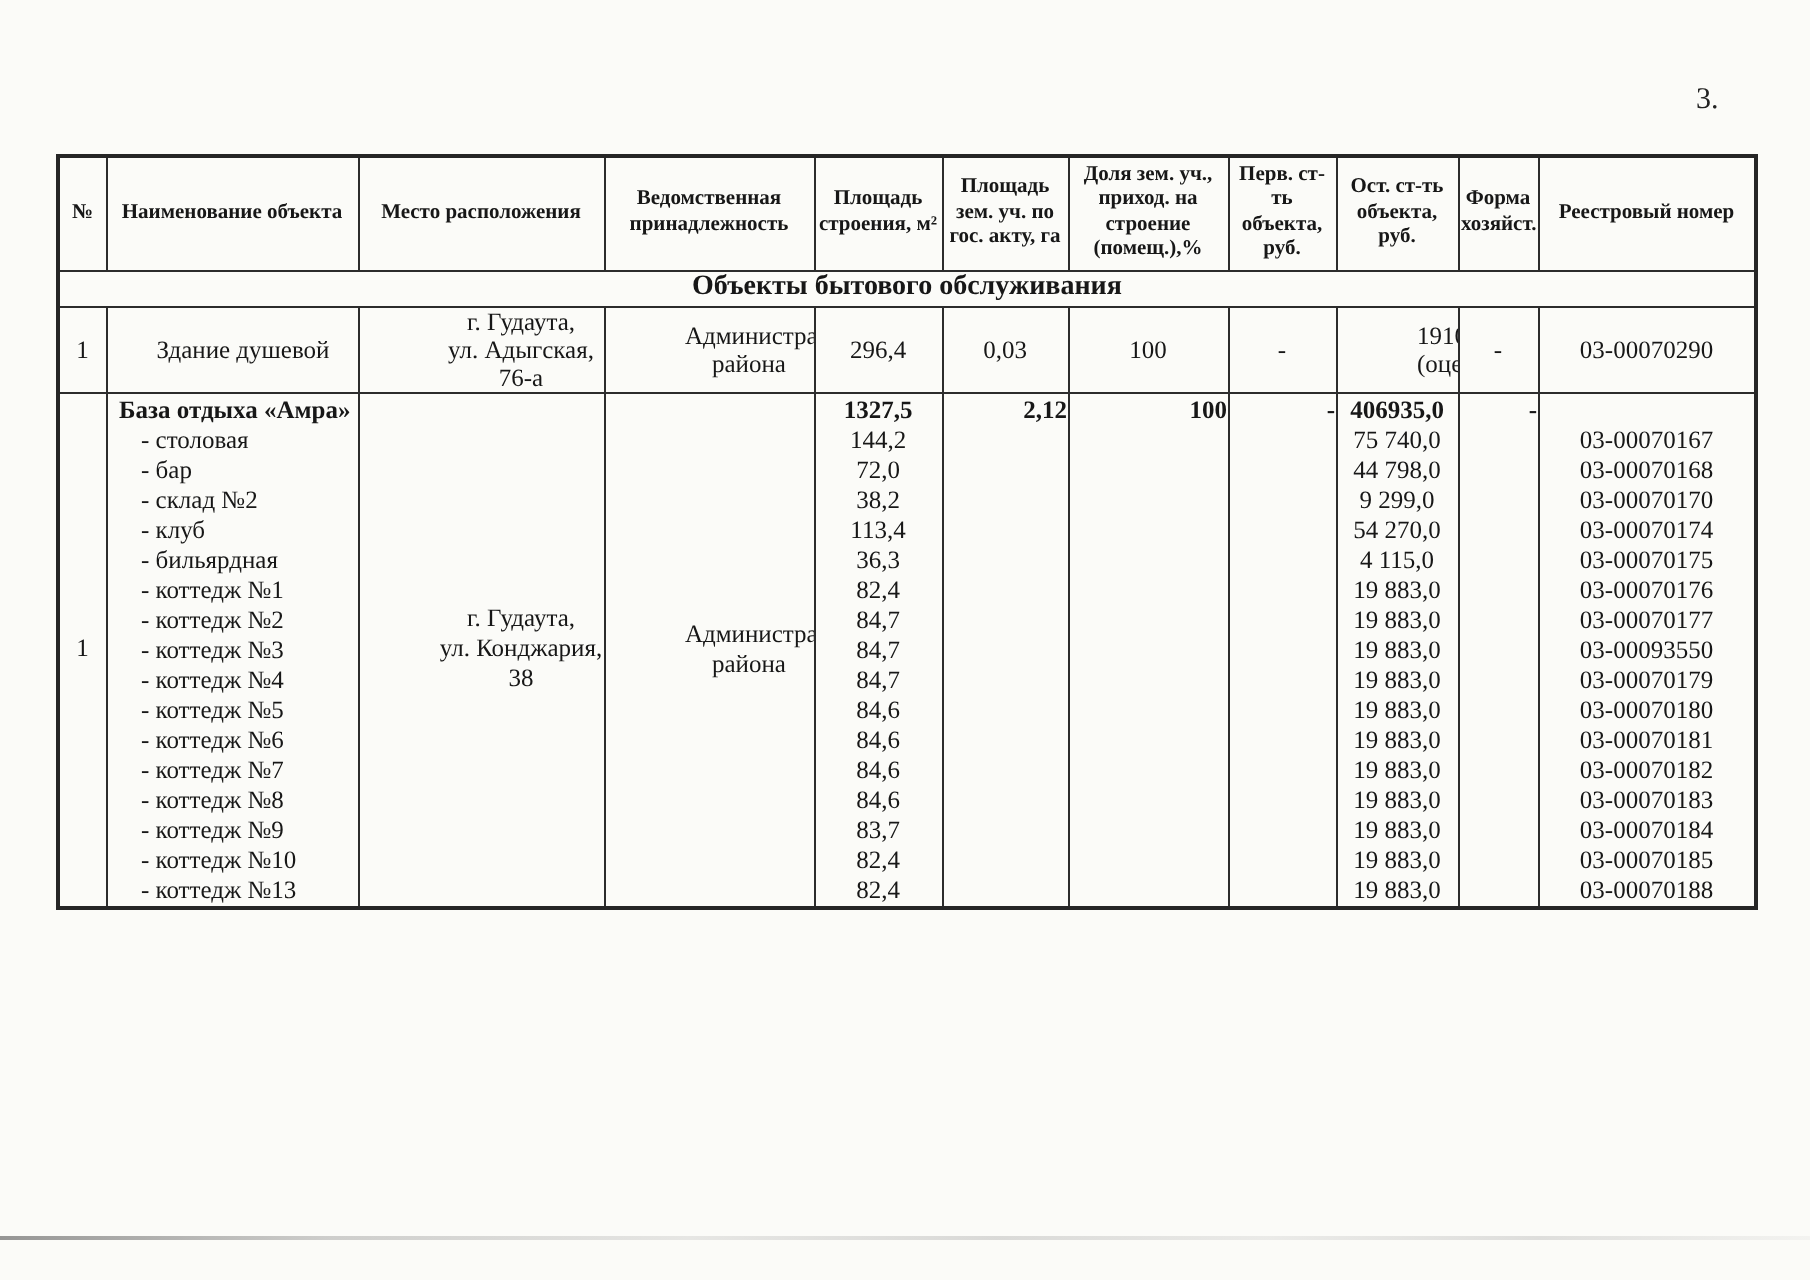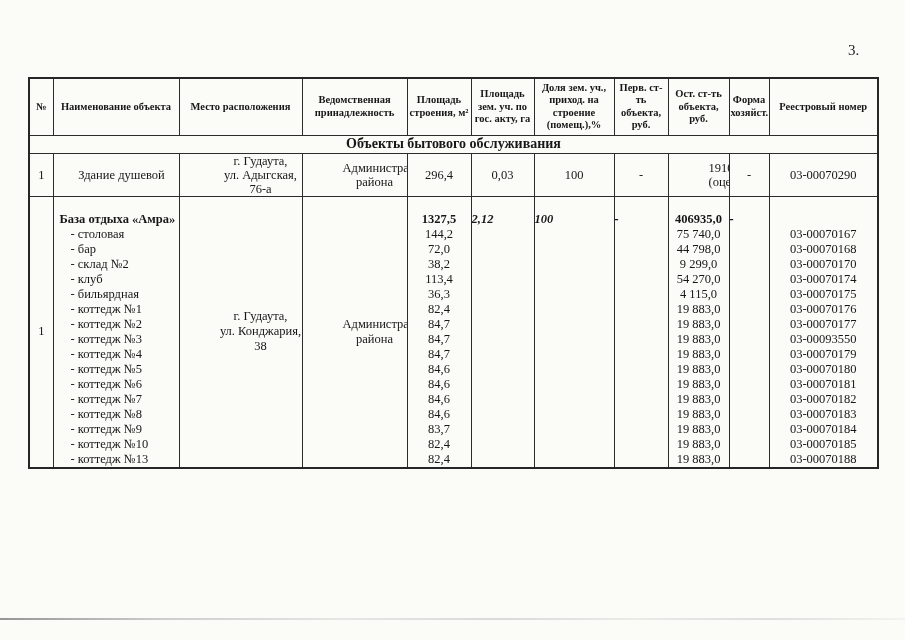--- a/index.html
+++ b/index.html
@@ -30,27 +30,27 @@
     font-weight:bold; font-size:14px; line-height:16px;
     text-align:center; vertical-align:middle; padding:0 0 1px 0;
   }
   tr.row1 { height:31px; }
   tr.row1 td {
     font-size:12.5px; line-height:14px; text-align:center; vertical-align:middle;
   }
   .pre { white-space:pre-line;padding-left:40px; }
   .name-left { text-align:right; padding-left:11px !important; }
   tr.big-row { height:255px; }
-  tr.big-row td { vertical-align:top; font-size:12.5px; padding-top:15px; }
+  tr.big-row td { vertical-align:top; font-size:12.5px; padding-top:1px; }
   tr.big-row td.vmid { vertical-align:middle; text-align:center; line-height:15px; padding-top:0; }
   .line { height:15.05px; line-height:15.05px; text-align:center; white-space:nowrap; }
   .name-line { text-align:left; padding-left:17px; }
   .bold { font-weight:bold; }
   .name-line.bold { padding-left:6px; }
-  .top-val { text-align:left; font-weight:bold; line-height:15.05px;font-style:italic; }
+  .top-val { text-align:right; font-weight:bold; line-height:15.05px; }
   .scan-line {
     position:absolute; left:0; top:618px; width:905px; height:2px;
     background:linear-gradient(to right,
       rgba(95,95,95,.65), rgba(120,120,120,.35) 18%, rgba(135,135,135,.18) 38%,
       rgba(130,130,130,.28) 55%, rgba(140,140,140,.15) 70%,
       rgba(135,135,135,.25) 85%, rgba(150,150,150,.08));
   }
 </style>
 </head>
 <body>

